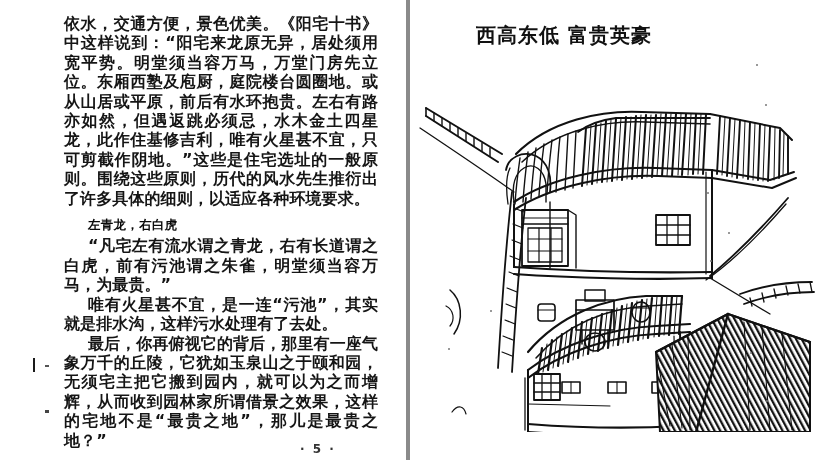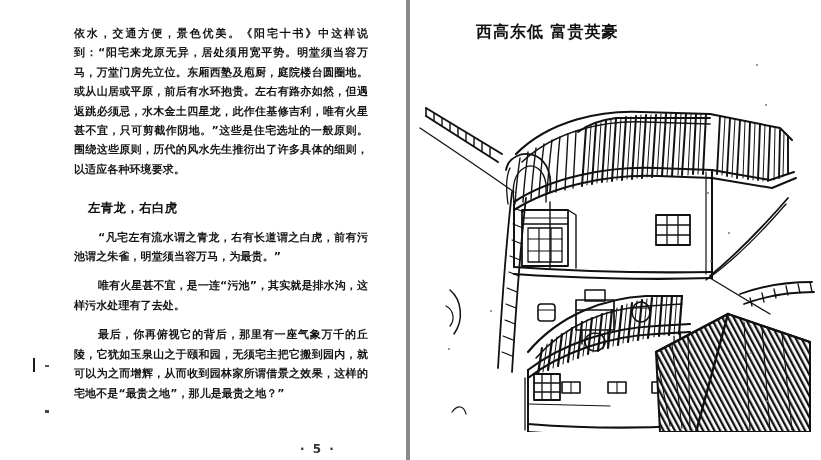--- a/index.html
+++ b/index.html
@@ -40,39 +40,40 @@
     width: 406px;
     height: 460px;
   }
   .text-column {
     position: absolute;
     left: 64px;
     top: 14px;
     width: 314px;
   }
   .para {
-    font-size: 11px;
+    font-size: 16px;
     line-height: 19.4px;
     color: #151515;
     font-weight: 700;
     text-align: justify;
     letter-spacing: 0.1px;
-    margin: 10px;
+    margin: 0;
     font-family: "DejaVu Sans", "Liberation Sans", sans-serif;
     -webkit-font-smoothing: none;
   }
   .para.indent { text-indent: 24px; }
   .sub-head {
     font-size: 12.4px;
     line-height: 19.4px;
     font-weight: 700;
     color: #0a0a0a;
     margin: 0;
     padding-left: 24px;
     letter-spacing: 0.4px;
+    font-family: Liberation Mono, monospace;
   }
   .spacer-sm { height: 9px; }
 
   .folio {
     position: absolute;
     font-size: 12px;
     font-weight: 700;
     color: #333;
     letter-spacing: 2px;
     white-space: nowrap;
@@ -102,21 +103,21 @@
   .page-right {
     position: absolute;
     left: 410px; top: 0;
     width: 411px;
     height: 460px;
   }
   .fig-title {
     position: absolute;
     left: 66px;
     top: 22px;
-    font-size: 16px;
+    font-size: 20px;
     font-weight: 700;
     color: #111;
     letter-spacing: 1px;
     white-space: nowrap;
   }
   .figure-wrap {
     position: absolute;
     left: 0; top: 52px;
     width: 411px;
     height: 380px;

